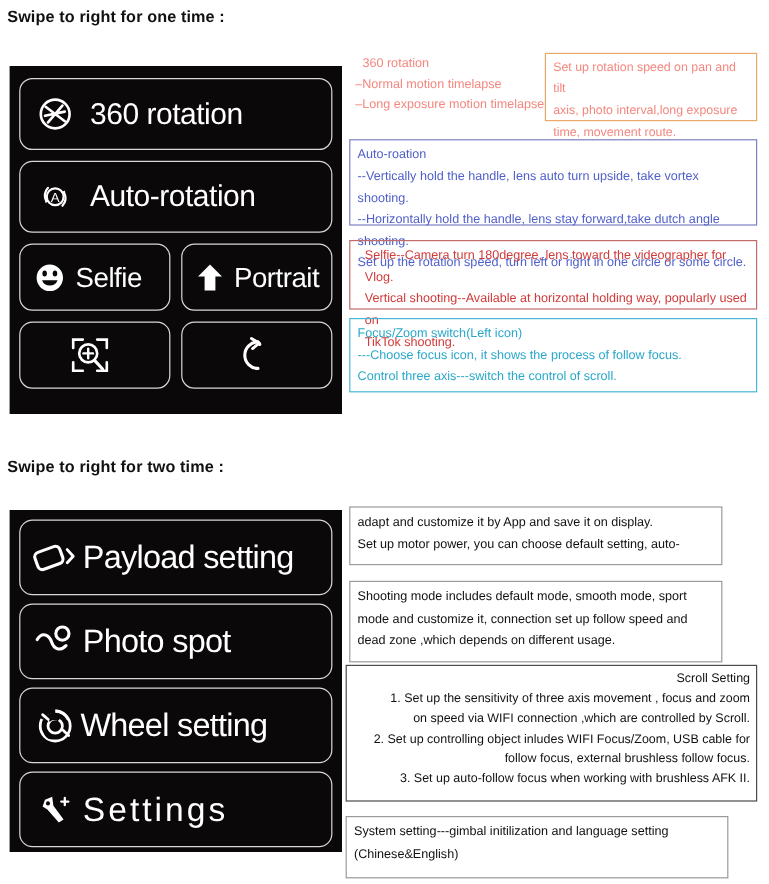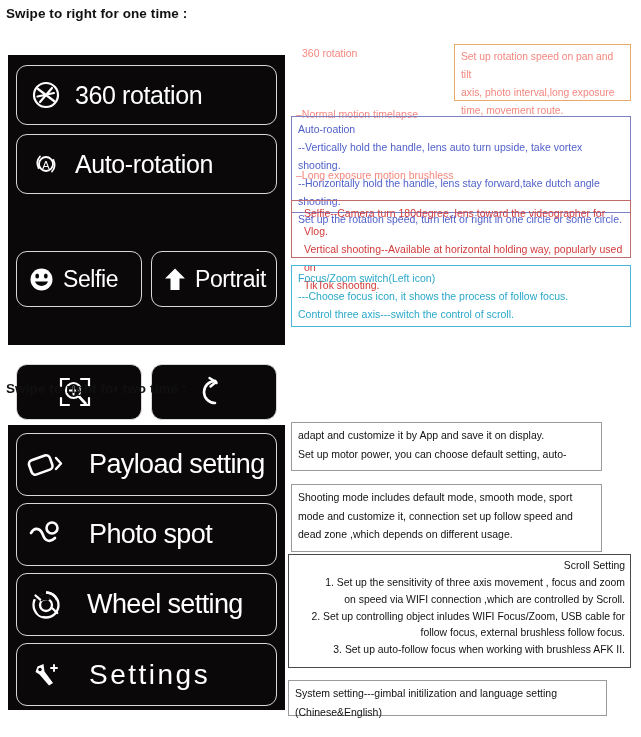--- a/index.html
+++ b/index.html
@@ -37,40 +37,40 @@
     border-radius:11px;
     background:#0a0808;
     color:#fff;
     display:flex;
     align-items:center;
     box-sizing:border-box;
     overflow:hidden;
   }
   
   #panel-1 .full{width:261px;height:60px;padding-left:14px;gap:14px;}
-  #panel-1 .half{width:126px;height:56px;padding-left:11px;gap:8px;margin-top:48px;}
+  #panel-1 .half{width:126px;height:56px;padding-left:11px;gap:8px;}
   #panel-1 .row-gap{margin-bottom:9px;}
 
   .dev-label{
     font-size:25px;
     font-weight:400;
     letter-spacing:-.4px;
     line-height:1;
     white-space:nowrap;
   }
   #panel-1 .half .dev-label{font-size:23px;}
   .icon-wrap{
     flex:0 0 auto;
     display:flex;align-items:center;justify-content:center;
   }
 
   
   #panel-2 .p2btn{
     width:261px;height:63px;
-    padding-left:10px;gap:22px;
+    padding-left:10px;gap:2px;
     margin-bottom:7px;
     align-items:center;
   }
   #panel-2 .dev-label{font-size:27px;letter-spacing:-.6px;}
   #panel-2 .dev-label.wide{letter-spacing:2.5px;font-size:28px;}
 
   
   .ann{
     position:absolute;
     box-sizing:border-box;
@@ -79,28 +79,28 @@
     padding:3px 5px 3px 6px;
   }
   .ann p{margin:0;}
   .noborder{border:none;}
 
   
   #ann-red-list{
     left:296px;top:42px;width:210px;
     color:#f4877f;font-size:10.5px;line-height:1.62;
   }
-  #ann-red-list .dash{margin-left:-6px;margin-top:44px;}
+  #ann-red-list .dash{margin-left:-6px;}
   #ann-orange{
     left:454px;top:44px;width:177px;height:57px;
     border:1px solid #e8a96a;color:#f4877f;
     line-height:1.75;font-size:10.3px;
   }
   #ann-blue-auto{
-    left:291px;top:116px;width:340px;height:97px;
+    left:291px;top:116px;width:340px;height:72px;
     border:1px solid #7b7fc4;color:#4f5fc9;
   }
   #ann-red-selfie{
     left:291px;top:200px;width:340px;height:58px;
     border:1px solid #c06a6a;color:#d23a3a;padding-left:12px;
   }
   #ann-cyan-focus{
     left:291px;top:265px;width:340px;height:62px;
     border:1px solid #49b6d8;color:#2aa8c9;
   }
@@ -112,21 +112,21 @@
   }
   #ann-shoot{
     left:291px;top:484px;width:311px;height:68px;
     border:1px solid #9a9a9a;color:#111;
   }
   #ann-scroll{
     left:288px;top:554px;width:343px;height:114px;
     border:1px solid #4a4a4a;color:#111;text-align:right;
   }
   #ann-system{
-    left:288px;top:680px;width:319px;height:36px;
+    left:288px;top:680px;width:319px;height:52px;
     border:1px solid #9a9a9a;color:#111;
   }
   #ann-motor p,#ann-shoot p,#ann-scroll p,#ann-system p{line-height:1.78;}
   #ann-scroll p{line-height:1.62;}
   #ann-scroll{font-size:10.4px;}
   svg{display:block;}
 </style>
 </head>
 <body>
 
@@ -208,21 +208,21 @@
         </svg>
       </span>
       <span class="dev-label"></span>
     </div>
   </div>
 </div>
 
 <div class="ann noborder" id="ann-red-list">
   <p>360 rotation</p>
   <p class="dash">–<span>Normal  motion timelapse</span></p>
-  <p class="dash">–<span>Long exposure motion brushless</span></p>
+  <p class="dash">–<span>Long exposure motion timelapse</span></p>
 </div>
 
 <div class="ann" id="ann-orange">
   <p>Set up rotation speed on pan and tilt</p>
   <p>axis, photo interval,long exposure</p>
   <p>time, movement route.</p>
 </div>
 
 <div class="ann" id="ann-blue-auto">
   <p>Auto-roation</p>

